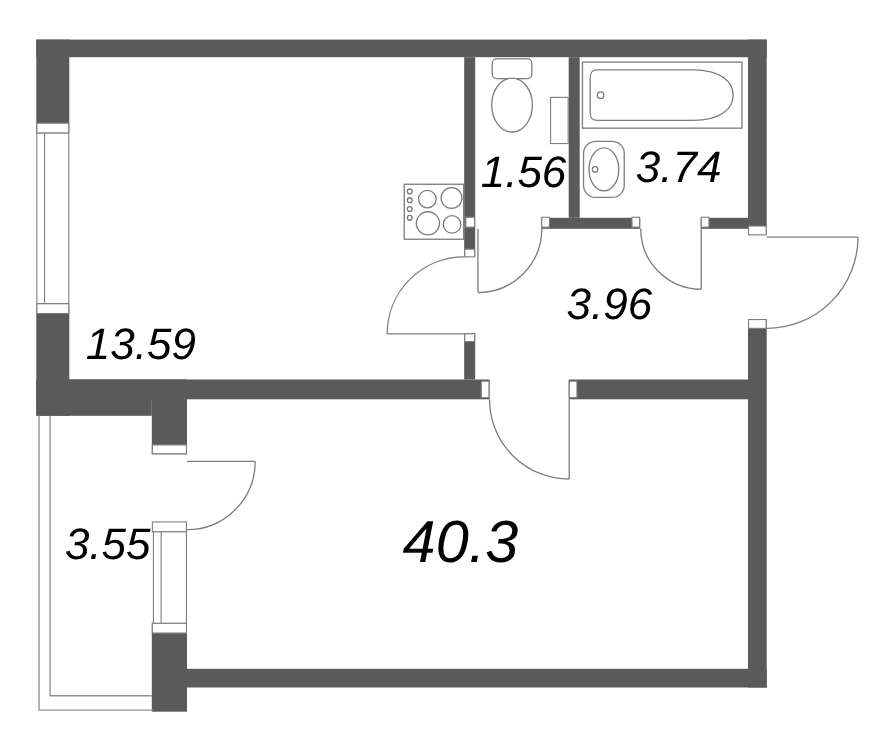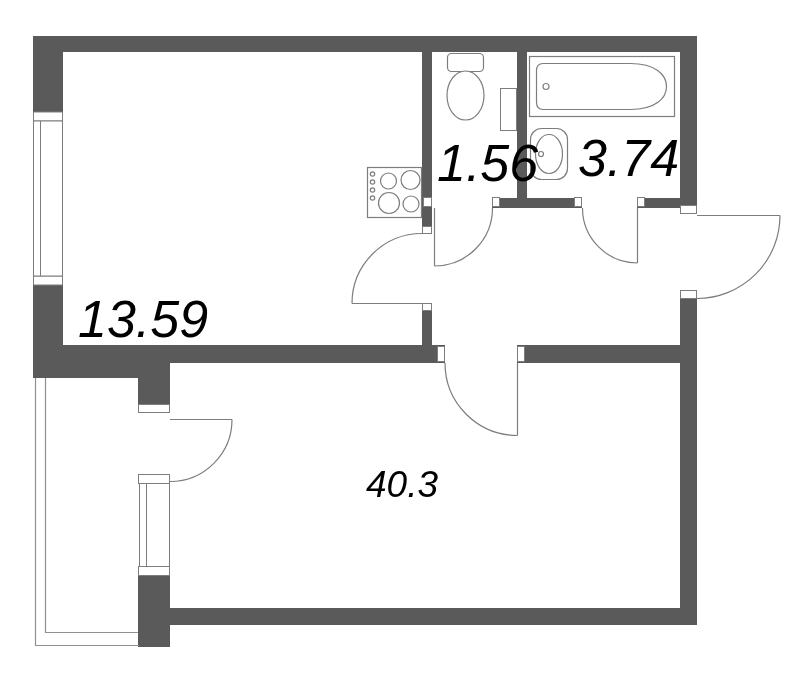--- a/index.html
+++ b/index.html
@@ -9,26 +9,26 @@
     background:#ffffff;
     overflow:hidden;
     font-family:"Liberation Sans", sans-serif;
   }
   .wall { position:absolute; background:#5a5a5a; }
   svg.lines { position:absolute; left:0; top:0; display:block; }
   .area-label {
     position:absolute;
     font-family:"Liberation Sans", sans-serif;
     font-style:italic;
-    font-size:52px;
+    font-size:40px;
     line-height:1;
     color:#000000;
     white-space:nowrap;
   }
-  .area-label.big { font-size:37px; }
+  .area-label.big { font-size:54px; }
 </style>
 </head>
 <body>
 
 <div class="plan">
 
   <div class="wall" style="left:33px;top:36px;width:664px;height:16px"></div>
   <div class="wall" style="left:33px;top:36px;width:30px;height:84px"></div>
   <div class="wall" style="left:33px;top:277px;width:30px;height:101px"></div>
   <div class="wall" style="left:33px;top:345px;width:105px;height:33px"></div>
@@ -117,15 +117,17 @@
       <circle cx="388.5" cy="181" r="8"></circle>
       <circle cx="410.5" cy="180" r="9.5"></circle>
       <circle cx="389" cy="203" r="10.5"></circle>
       <circle cx="411" cy="204" r="8"></circle>
     </g>
   </svg>
 
   <div class="area-label" style="left:78px;top:293px">13.59</div>
   <div class="area-label" style="left:437px;top:137px">1.56</div>
   <div class="area-label" style="left:578px;top:132px">3.74</div>
+  <div class="area-label" style="left:515px;top:257px">3.96</div>
+  <div class="area-label" style="left:59px;top:475px">3.55</div>
   <div class="area-label big" style="left:366px;top:466px">40.3</div>
 
 </div>
 
 </body></html>

